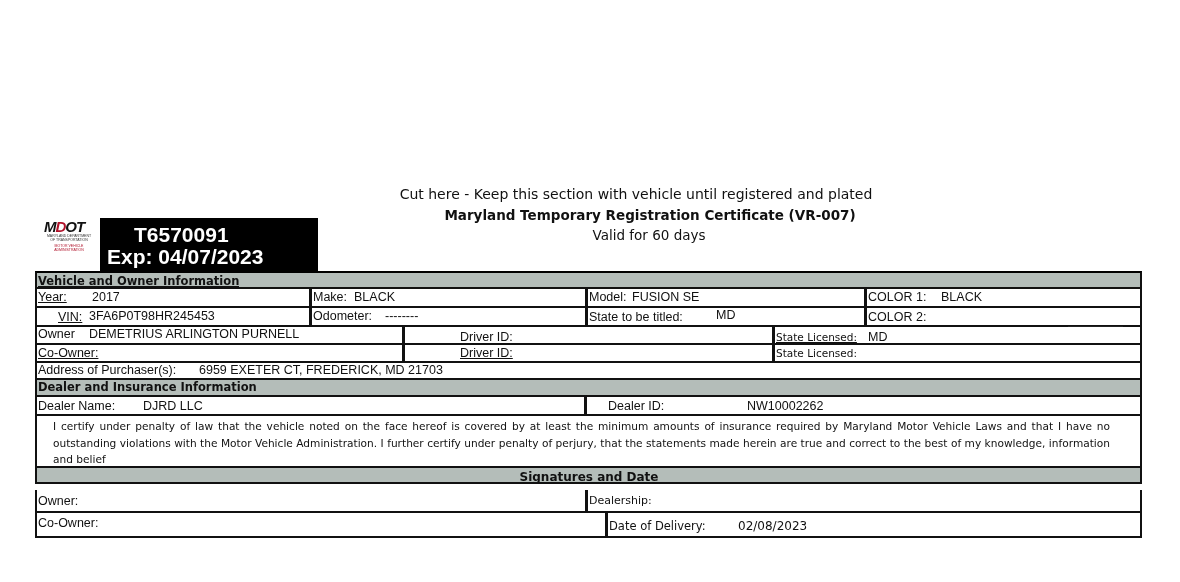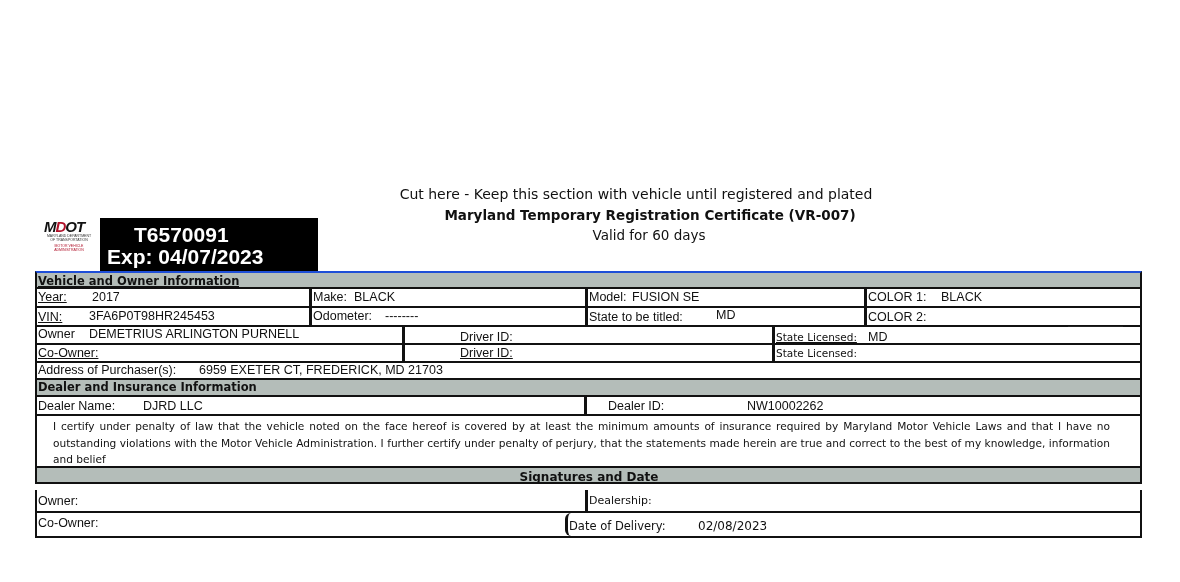--- a/index.html
+++ b/index.html
@@ -13,21 +13,21 @@
   .logo .mdot { font-family: "Liberation Sans", sans-serif; font-weight: bold; font-style: italic; font-size: 15px; letter-spacing: -1px; color: #111; line-height: 14px; }
   .logo .mdot .r { color: #b0122a; }
   .logo .small { font-size: 3.5px; line-height: 4px; color: #333; text-align: center; width: 50px; }
   .logo .small.red { color: #b0122a; }
 
   .plate { left: 100px; top: 218px; width: 218px; height: 53px; background: #000; color: #fff; font-weight: bold; font-family: "Liberation Sans", sans-serif; }
   .plate .num { position: absolute; left: 34px; top: 5px; font-size: 21px; }
   .plate .exp { position: absolute; left: 7px; top: 27px; font-size: 21px; }
 
   .row { position: absolute; left: 35px; width: 1107px; box-sizing: border-box; border: 2px solid #111; border-top: none; background: #fff; }
-  .row.first { border-top: 2px solid #1d4ed8; padding-left: 11px; }
+  .row.first { border-top: 2px solid #000000; padding-left: 11px; }
   .row.gray { background: #b4bdb9; }
   .cell { position: absolute; top: 0; bottom: 0; box-sizing: border-box; font-size: 12.5px; white-space: nowrap; overflow: hidden; padding-left: 1px; }
   .cell.bl { border-left: 3px solid #111; }
   .sec-h { font-family: "DejaVu Sans", sans-serif; font-size: 11.5px; font-weight: bold; padding-left: 1px; }
   .u { text-decoration: underline; }
   .tahoma { font-family: "DejaVu Sans", sans-serif; font-size: 10.5px; }
   .cert { position: absolute; left: 16px; top: 2px; right: 30px; font-family: "DejaVu Sans", sans-serif; font-size: 10.6px; line-height: 16.5px; white-space: normal; text-align: justify; }
   .val { position: absolute; top: 0; }
   .lbl { position: absolute; top: 0; }
   .dash-line { left: 1068px; top: 326px; width: 55px; height: 2px; background: #222; }
@@ -70,21 +70,21 @@
     <span class="val" style="left:44px;top:1px;">FUSION SE</span>
   </div>
   <div class="cell bl" style="left:827px;right:0;">
     <span class="lbl" style="left:1px;top:1px;">COLOR 1:</span>
     <span class="val" style="left:74px;top:1px;">BLACK</span>
   </div>
 </div>
 
 <div class="row" style="top:308px;height:19px;">
   <div class="cell" style="left:0;width:272px;">
-    <span class="lbl u" style="left:1px;top:2px;">VIN:</span>
+    <span class="lbl u" style="left:1px;top:2px;padding-left:20px;">VIN:</span>
     <span class="val" style="left:52px;top:1px;">3FA6P0T98HR245453</span>
   </div>
   <div class="cell bl" style="left:272px;width:288px;">
     <span class="lbl" style="left:1px;top:1px;">Odometer:</span>
     <span class="val" style="left:73px;top:1px;">--------</span>
   </div>
   <div class="cell bl" style="left:548px;width:279px;">
     <span class="lbl" style="left:1px;top:2px;">State to be titled:</span>
     <span class="val" style="left:128px;top:0px;">MD</span>
   </div>
@@ -161,17 +161,17 @@
   </div>
   <div class="cell bl" style="left:548px;right:0;">
     <span class="lbl tahoma" style="left:1px;top:4px;font-size:11px;">Dealership:</span>
   </div>
 </div>
 
 <div class="row" style="top:513px;height:25px;">
   <div class="cell" style="left:0;width:548px;">
     <span class="lbl" style="left:1px;top:3px;">Co-Owner:</span>
   </div>
-  <div class="cell bl" style="left:528px;right:0;border-radius:6px;">
+  <div class="cell bl" style="left:568px;right:0;">
     <span class="lbl tahoma" style="left:1px;top:6px;font-size:11.5px;">Date of Delivery:</span>
     <span class="val tahoma" style="left:130px;top:6px;font-size:12px;">02/08/2023</span>
   </div>
 </div>
 
 </body></html>

